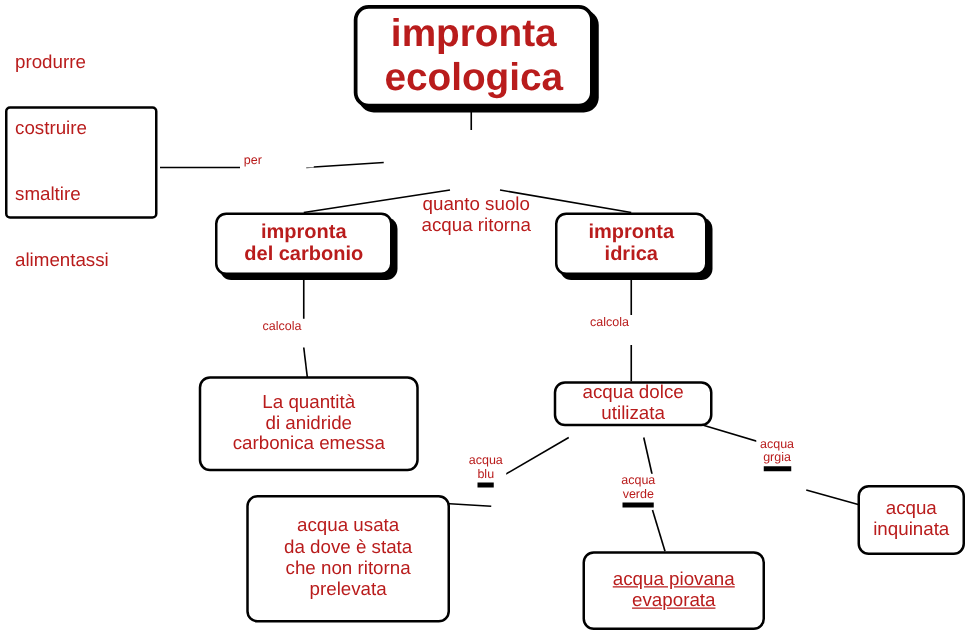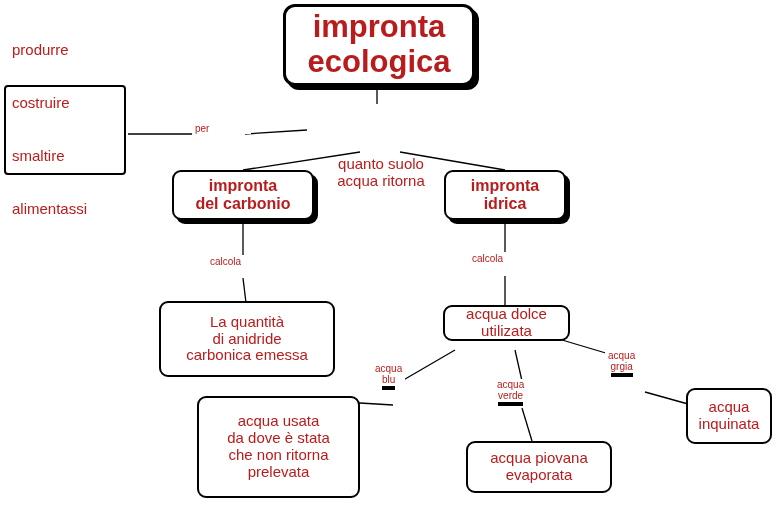--- a/index.html
+++ b/index.html
@@ -148,21 +148,21 @@
     <span class="line">utilizata</span>
   </div>
 
   <div class="node n-plain" style="left:197px; top:396px; width:163px; height:102px;">
     <span class="line">acqua usata</span>
     <span class="line">da dove è stata</span>
     <span class="line">che non ritorna</span>
     <span class="line">prelevata</span>
   </div>
 
-  <div class="node n-plain" style="left:466px; top:441px; width:146px; height:52px;">
+  <div class="node n-plain" style="left:466px; top:441px; width:146px; height:63px;text-decoration:underline;">
     <span class="line">acqua piovana</span>
     <span class="line">evaporata</span>
   </div>
 
   <div class="node n-plain" style="left:686px; top:388px; width:86px; height:56px;">
     <span class="line">acqua</span>
     <span class="line">inquinata</span>
   </div>
 
   <div class="label" style="left:192px; top:123px; width:53px;">

